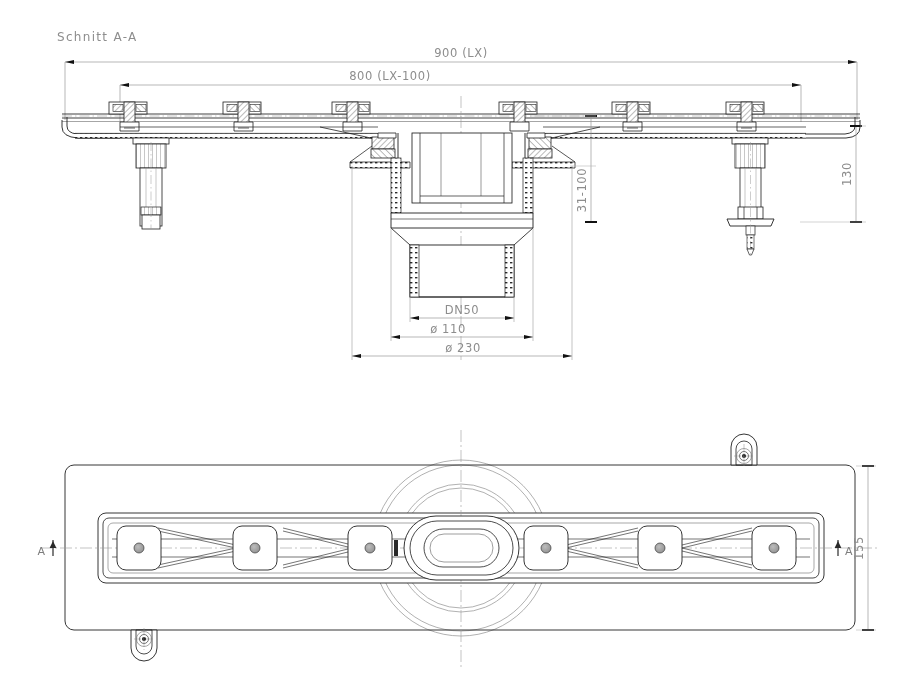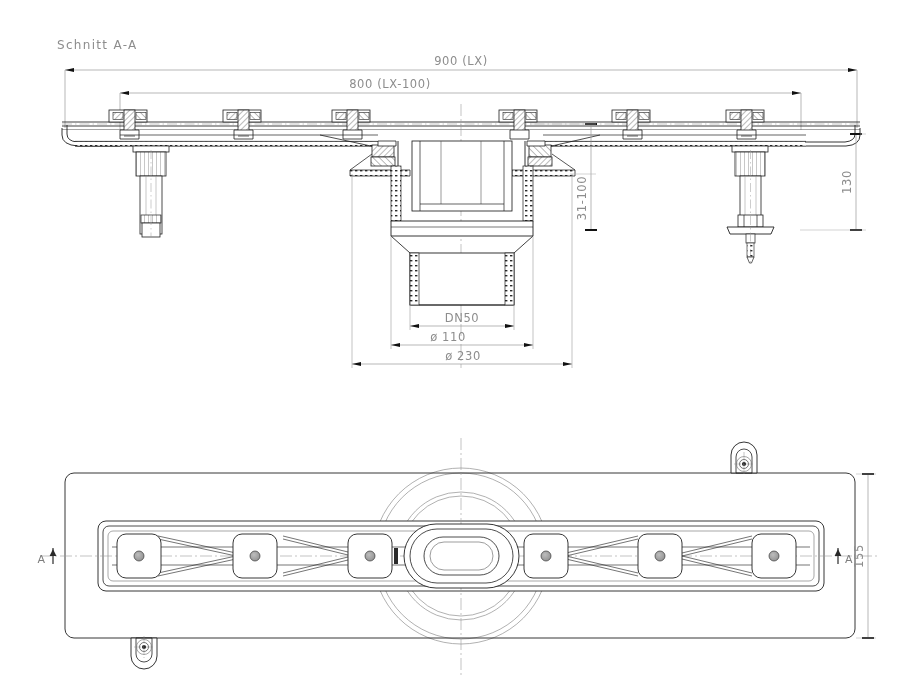--- a/index.html
+++ b/index.html
@@ -3,21 +3,21 @@
 <meta charset="utf-8">
 <title>Technical Drawing</title>
 <style>
   html,body{margin:0;padding:0;background:#ffffff;}
   body{
     width:920px;height:680px;
     font-family:"DejaVu Sans","Liberation Sans",sans-serif;
     overflow:hidden;
     position:relative;
   }
-  #drawing-root{position:absolute;left:0;top:8px;width:920px;height:496px;}
+  #drawing-root{position:absolute;left:0;top:0;width:920px;height:496px;}
   svg#cad{display:block;width:920px;height:680px;}
   .dimtext{font-family:"DejaVu Sans","Liberation Sans",sans-serif;font-size:11.5px;fill:#8d8d8d;letter-spacing:0.6px;}
   .titletext{font-family:"DejaVu Sans","Liberation Sans",sans-serif;font-size:12px;fill:#8d8d8d;letter-spacing:1.3px;}
   .secmark{font-family:"DejaVu Sans","Liberation Sans",sans-serif;font-size:11px;fill:#7d7d7d;}
 </style>
 </head>
 <body>
 
 <div id="drawing-root">
 <svg id="cad" viewBox="0 0 920 680" xmlns="http://www.w3.org/2000/svg">

